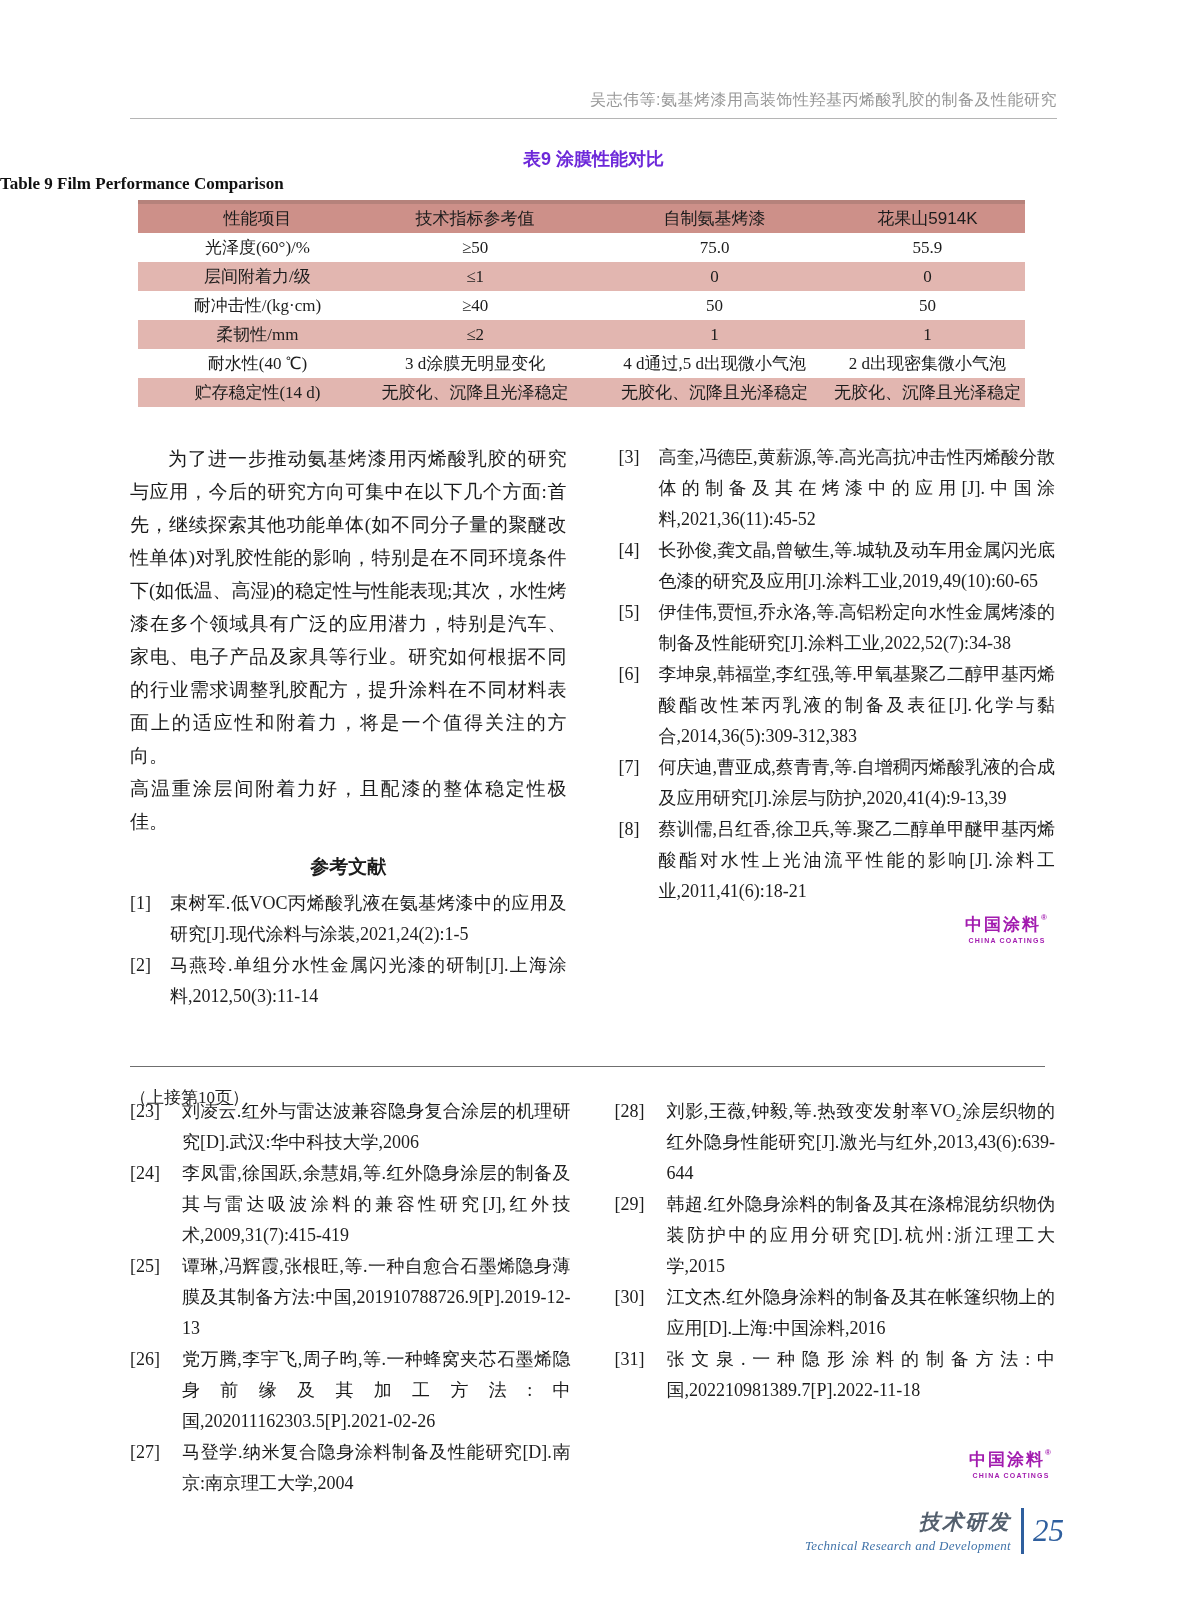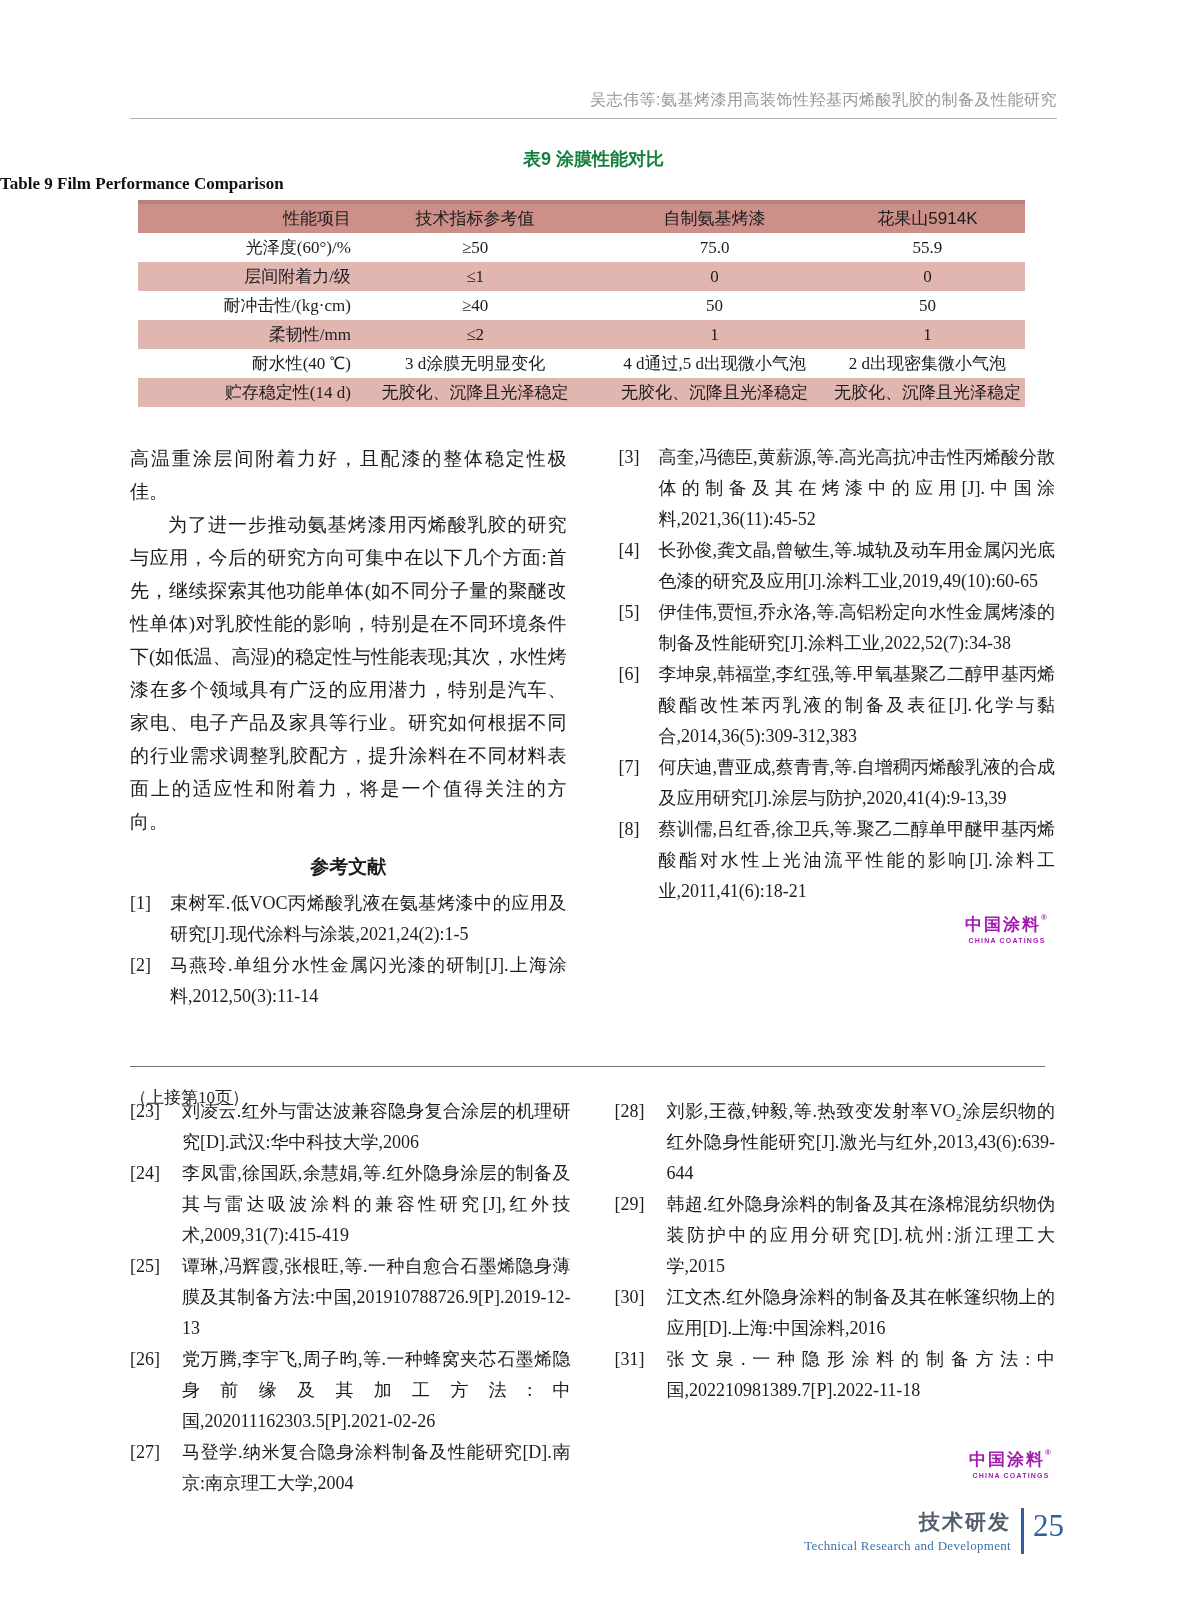--- a/index.html
+++ b/index.html
@@ -13,39 +13,39 @@
   .running-head {
     position:absolute; top:76px; left:130px; width:927px;
     text-align:right; font-family:"Liberation Sans", sans-serif;
     font-size:16px; color:#979797; letter-spacing:0.5px;
   }
   .head-rule { position:absolute; top:104px; left:130px; width:927px; height:1px; background:#b5b5b5; }
 
   
   .tbl-title-zh {
     position:absolute; top:133px; left:0; width:100%; text-align:center;
-    font-family:"Liberation Sans", sans-serif; font-weight:700; font-size:18px; color:#15803d;
+    font-family:"Liberation Sans", sans-serif; font-weight:700; font-size:18px; color:#6d28d9;
   }
   .tbl-title-en {
     position:absolute; top:160px; left:0; width:100%; text-align:left;
     font-family:"Liberation Serif", serif; font-weight:700; font-size:17px; color:#111;
   }
 
   
   .perf-table {
     position:absolute; top:186px; left:138px; width:887px;
     border-collapse:collapse; font-size:17px;
     border-top:4px solid #b5827b;
   }
   .perf-table th {
     background:#cd9089; font-family:"Liberation Sans", sans-serif; font-weight:400;
     height:31px; color:#1c1c1c;
   }
   .perf-table td { height:29px; color:#1c1c1c;font-family:Liberation Serif, serif; }
-  .perf-table th:first-child, .perf-table td:first-child { text-align:right; padding-left:26px; width:24%; }
+  .perf-table th:first-child, .perf-table td:first-child { text-align:center; padding-left:26px; width:24%; }
   .perf-table th:nth-child(2), .perf-table td:nth-child(2) { text-align:center; width:28%; }
   .perf-table th:nth-child(3), .perf-table td:nth-child(3) { text-align:center; width:26%; }
   .perf-table th:nth-child(4), .perf-table td:nth-child(4) { text-align:center; width:22%; }
   .perf-table tbody tr:nth-child(even) { background:#e2b6b0; }
   .perf-table tbody tr:nth-child(odd)  { background:#ffffff; }
 
   
   .cols { position:absolute; left:130px; width:925px; display:flex; gap:52px; }
   .cols-upper { top:428px; }
   .cols-lower { top:1082px;gap:44px; }
@@ -72,21 +72,21 @@
   .logo-upper { margin-top:6px; margin-right:6px; }
   .logo-lower { margin-top:42px; margin-right:2px; }
 
   
   .mid-rule { position:absolute; top:1052px; left:130px; width:915px; height:1px; background:#6f6f6f; }
   .cont-note { position:absolute; top:1072px; left:130px; font-size:17px; color:#222; }
 
   
   .footer {
     position:absolute; top:1494px; right:123px;
-    display:flex; align-items:flex-start;
+    display:flex; align-items:center;font-style:italic;
   }
   .footer-left { text-align:right; }
   .footer-zh { font-family:"Liberation Sans", sans-serif; font-weight:700; font-size:21px; color:#535f6d; letter-spacing:2px; }
   .footer-en { font-family:"Liberation Serif", serif; font-size:13px; color:#3f72a8; margin-top:2px; letter-spacing:0.3px; }
   .footer-bar { width:3px; height:46px; background:#2f5f9e; margin:0 9px 0 10px; }
   .footer-page { font-family:"Liberation Serif", serif; font-size:31px; color:#2f5f9e; }
 </style>
 </head>
 <body>
 
@@ -142,22 +142,22 @@
         <td>贮存稳定性(14 d)</td>
         <td>无胶化、沉降且光泽稳定</td>
         <td>无胶化、沉降且光泽稳定</td>
         <td>无胶化、沉降且光泽稳定</td>
       </tr>
     </tbody>
   </table>
 
   <div class="cols cols-upper">
     <div class="col">
+      <p class="body-par indent">为了进一步推动氨基烤漆用丙烯酸乳胶的研究与应用，今后的研究方向可集中在以下几个方面:首先，继续探索其他功能单体(如不同分子量的聚醚改性单体)对乳胶性能的影响，特别是在不同环境条件下(如低温、高湿)的稳定性与性能表现;其次，水性烤漆在多个领域具有广泛的应用潜力，特别是汽车、家电、电子产品及家具等行业。研究如何根据不同的行业需求调整乳胶配方，提升涂料在不同材料表面上的适应性和附着力，将是一个值得关注的方向。</p>
       <p class="body-par">高温重涂层间附着力好，且配漆的整体稳定性极佳。</p>
-      <p class="body-par indent">为了进一步推动氨基烤漆用丙烯酸乳胶的研究与应用，今后的研究方向可集中在以下几个方面:首先，继续探索其他功能单体(如不同分子量的聚醚改性单体)对乳胶性能的影响，特别是在不同环境条件下(如低温、高湿)的稳定性与性能表现;其次，水性烤漆在多个领域具有广泛的应用潜力，特别是汽车、家电、电子产品及家具等行业。研究如何根据不同的行业需求调整乳胶配方，提升涂料在不同材料表面上的适应性和附着力，将是一个值得关注的方向。</p>
       <div class="ref-heading">参考文献</div>
       <div class="ref-item">
         <span class="ref-num">[1]</span>
         <span class="ref-text">束树军.低VOC丙烯酸乳液在氨基烤漆中的应用及研究[J].现代涂料与涂装,2021,24(2):1-5</span>
       </div>
       <div class="ref-item">
         <span class="ref-num">[2]</span>
         <span class="ref-text">马燕玲.单组分水性金属闪光漆的研制[J].上海涂料,2012,50(3):11-14</span>
       </div>
     </div>

